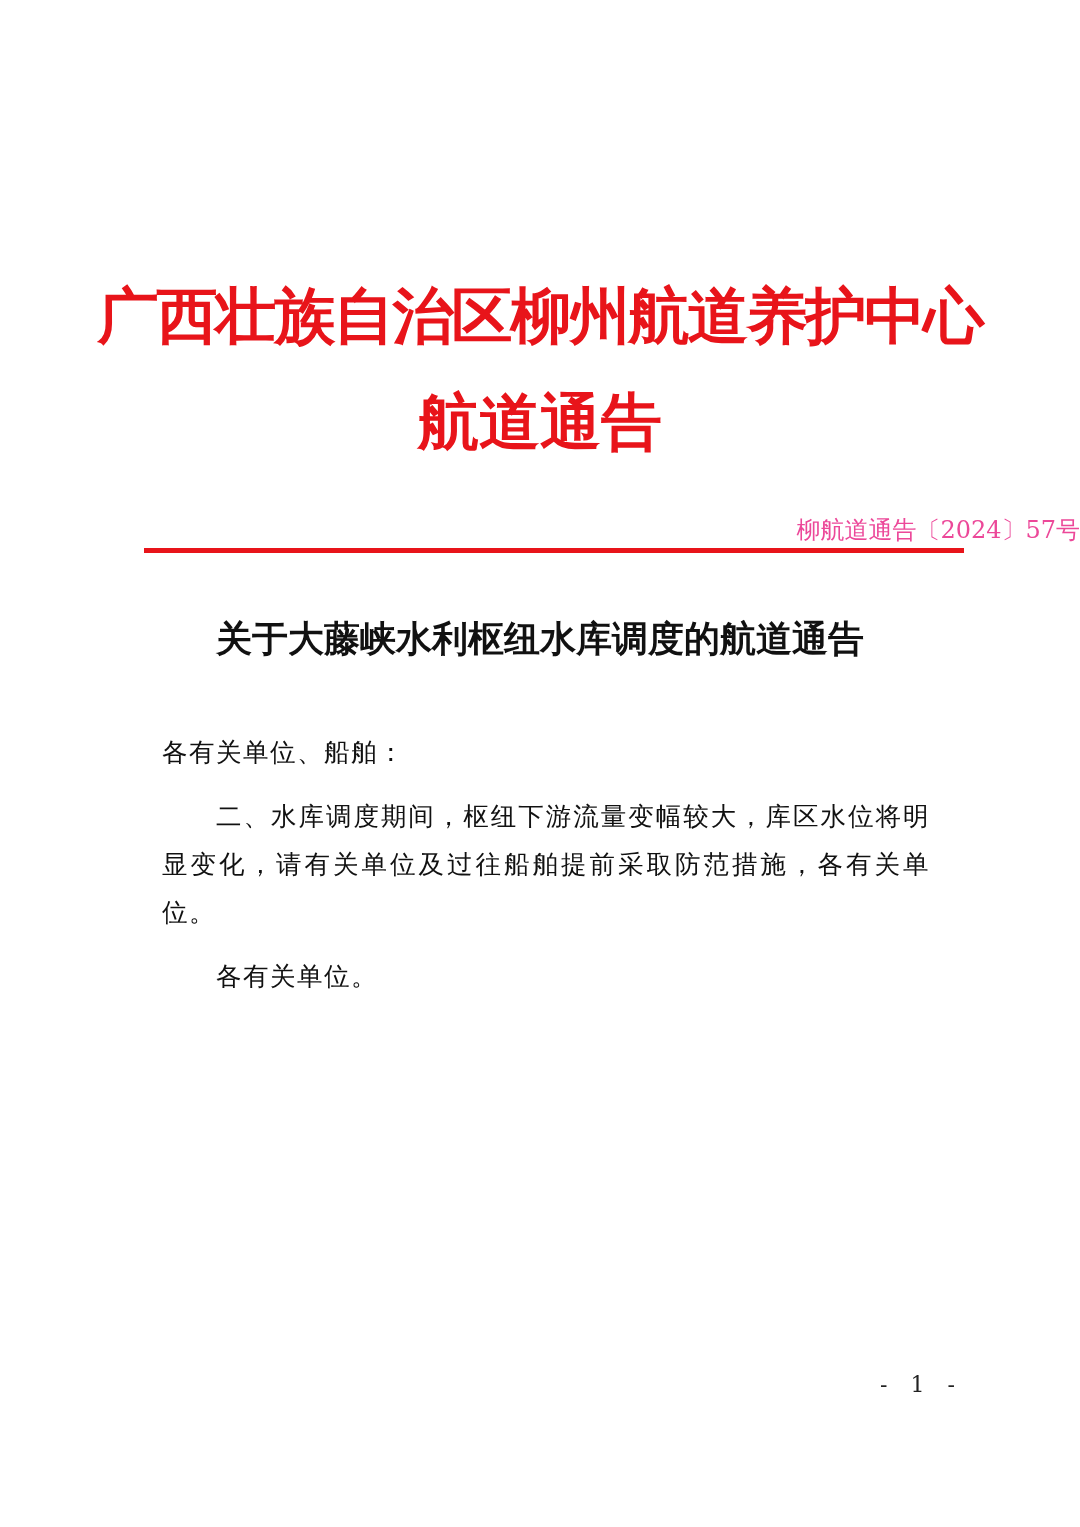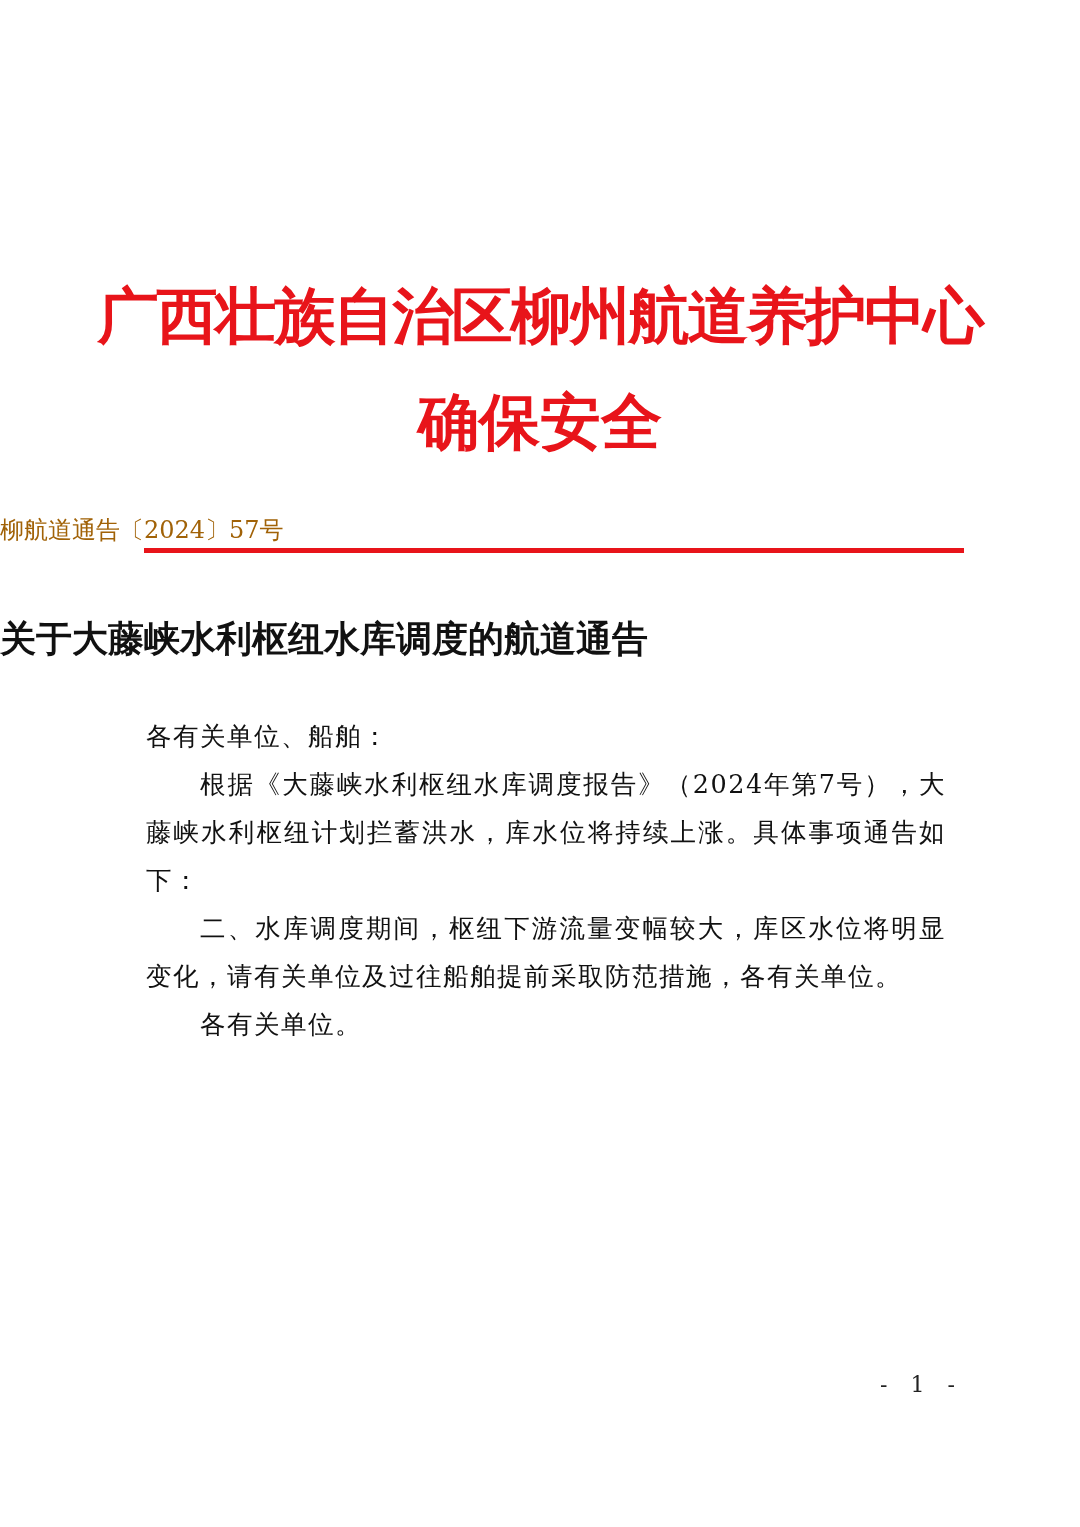--- a/index.html
+++ b/index.html
@@ -4,45 +4,44 @@
 <style>
   html, body { margin: 0; padding: 0; background: #ffffff; }
   body { width: 1080px; height: 1527px; position: relative; overflow: hidden;
          font-family: "DejaVu Serif", "Liberation Serif", serif; color: #111; }
   .page { position: absolute; left: 0; top: 0; width: 1080px; height: 1527px; }
   .org-title { position: absolute; left: 0; width: 1080px; text-align: center;
                color: #e8141a; font-weight: bold; letter-spacing: 0px;
                font-family: "DejaVu Serif", "Liberation Serif", serif; }
   .org-line1 { top: 276px; font-size: 61px; line-height: 80px; letter-spacing: -2px; }
   .org-line2 { top: 382px; font-size: 61px; line-height: 80px; }
-  .doc-number { position: absolute; top: 512px; left: 0; width: 1080px; text-align: left;
-                font-size: 24px; line-height: 36px; color: #a16207; }
+  .doc-number { position: absolute; top: 512px; left: 0; width: 1080px; text-align: right;
+                font-size: 24px; line-height: 36px; color: #ec4899; }
   .red-rule { position: absolute; top: 548px; left: 144px; width: 820px; height: 5px; background: #e8141a; }
-  .notice-title { position: absolute; top: 610px; left: 0; width: 1080px; text-align: left;
+  .notice-title { position: absolute; top: 610px; left: 0; width: 1080px; text-align: center;
                   font-size: 36px; line-height: 56px; font-weight: bold; color: #111; }
   .body-text { position: absolute; top: 712px; left: 146px; width: 800px;
                font-size: 25.5px; line-height: 48px; color: #111; letter-spacing: 1.5px; }
-  .body-text p { margin: 0; text-align: justify; }
+  .body-text p { margin: 16px; text-align: justify; }
   .indent { text-indent: 54px; }
   .page-number { position: absolute; top: 1372px; left: 880px; font-size: 22px; color: #222;
                  letter-spacing: 8px; }
 </style>
 </head>
 <body>
 
 <div class="page">
   <div class="org-title org-line1">广西壮族自治区柳州航道养护中心</div>
-  <div class="org-title org-line2">确保安全</div>
+  <div class="org-title org-line2">航道通告</div>
 
   <div class="doc-number">柳航道通告〔2024〕57号</div>
   <div class="red-rule"></div>
 
   <div class="notice-title">关于大藤峡水利枢纽水库调度的航道通告</div>
 
   <div class="body-text">
     <p>各有关单位、船舶：</p>
-    <p class="indent">根据《大藤峡水利枢纽水库调度报告》（2024年第7号），大藤峡水利枢纽计划拦蓄洪水，库水位将持续上涨。具体事项通告如下：</p>
     <p class="indent">二、水库调度期间，枢纽下游流量变幅较大，库区水位将明显变化，请有关单位及过往船舶提前采取防范措施，各有关单位。</p>
     <p class="indent">各有关单位。</p>
   </div>
 
   <div class="page-number">- 1 -</div>
 </div>
 
 </body></html>

